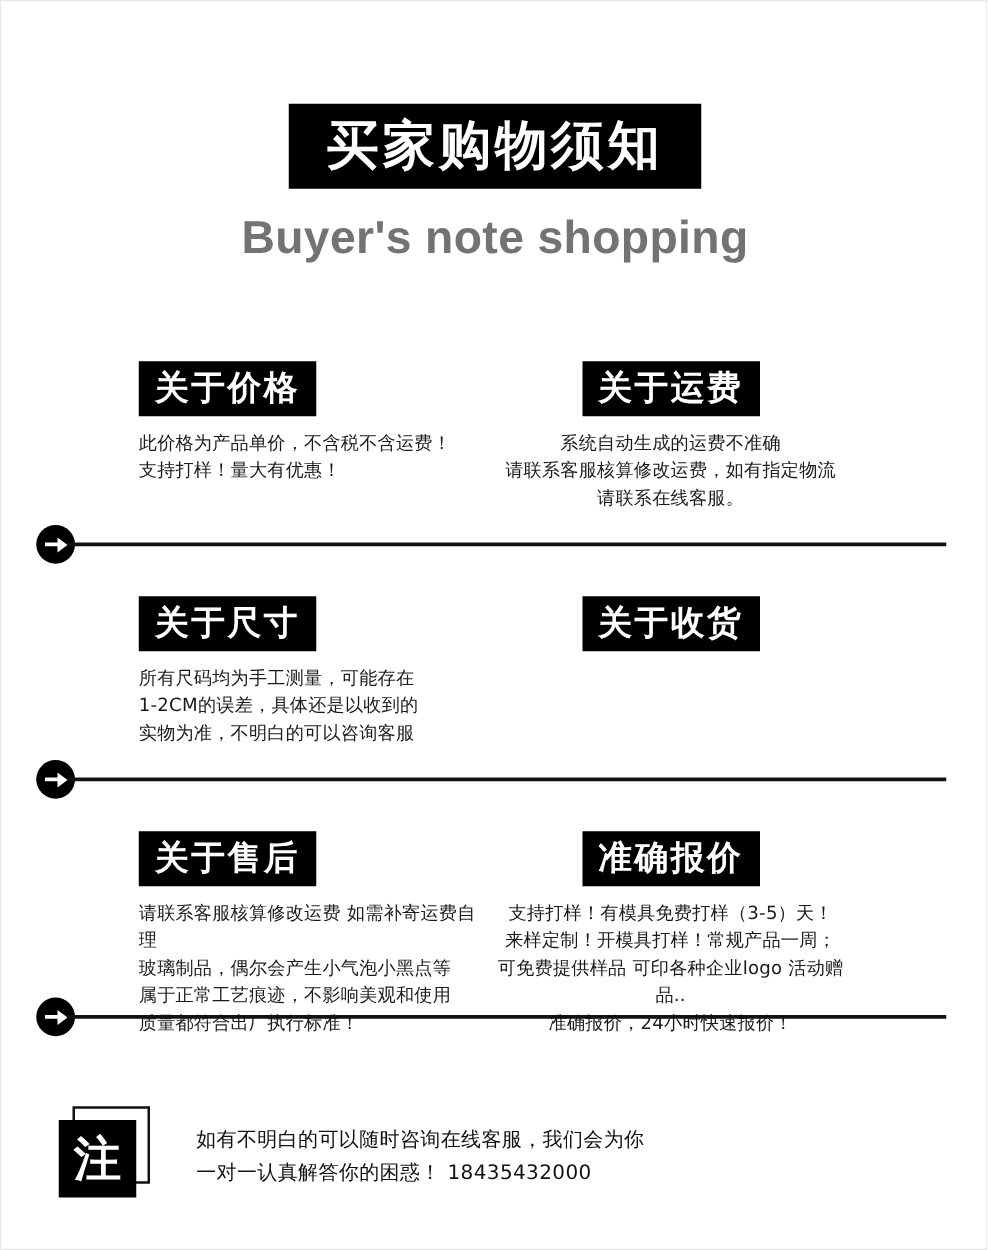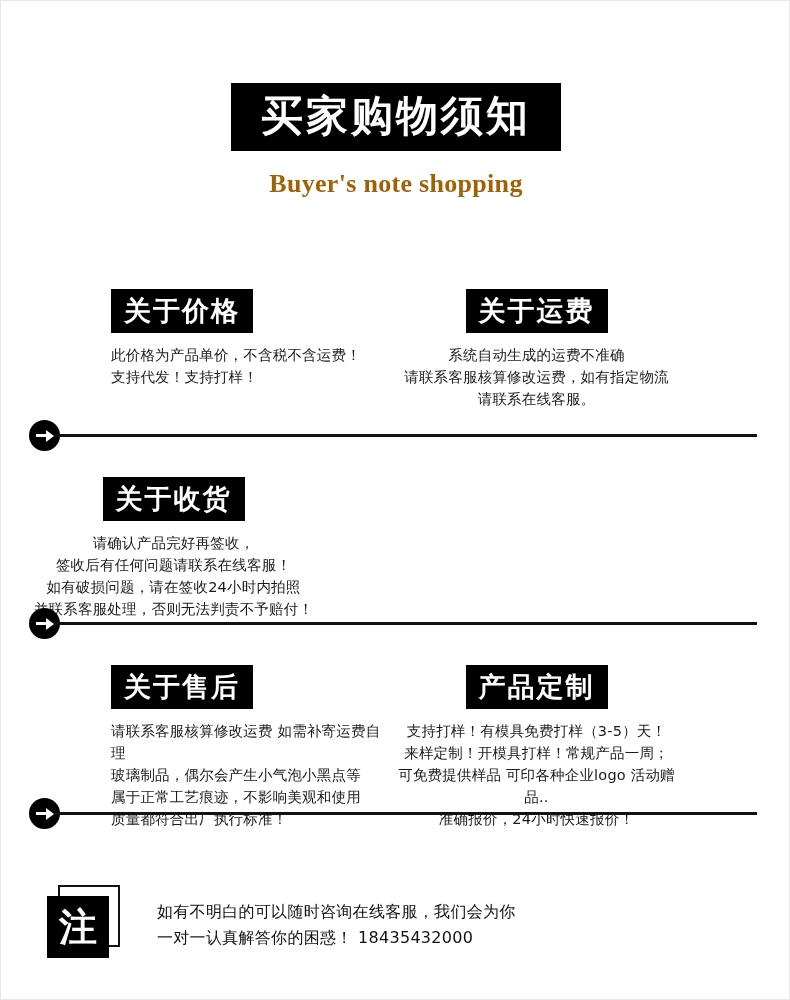--- a/index.html
+++ b/index.html
@@ -43,25 +43,25 @@
     letter-spacing: 3px;
     line-height: 1;
     padding: 12px 30px 14px 30px;
     margin-top: 82px;
     font-family: "DejaVu Sans", "Liberation Sans", sans-serif;
   }
 
   .title-sub {
     display: block;
     margin-top: 18px;
-    font-family: Liberation Serif, serif;
-    font-weight: 700;
-    font-size: 26px;
+    font-family: Liberation Sans, sans-serif;
+    font-weight: 700;
+    font-size: 37px;
     letter-spacing: 0.3px;
-    color: #a16207;
+    color: #737373;
   }
 
   
   .grid {
     position: absolute;
     top: 288px;
     left: 0;
     width: 790px;
   }
 
@@ -208,60 +208,62 @@
     <div class="title-badge">买家购物须知</div>
     <div class="title-sub">Buyer's note shopping</div>
   </div>
 
   <div class="grid">
 
     <div class="row" style="height:131px;">
       <div class="col col-left">
         <div class="sec-badge">关于价格</div>
         <div class="sec-body">此价格为产品单价，不含税不含运费！
-支持代发！支持打样！</div>
+支持打样！量大有优惠！</div>
       </div>
       <div class="col col-right">
         <div class="sec-badge">关于运费</div>
         <div class="sec-body">系统自动生成的运费不准确
 请联系客服核算修改运费，如有指定物流
 请联系在线客服。</div>
       </div>
     </div>
 
     <div class="divider" style="top:131px;">
       <div class="circle"></div>
       <div class="line"></div>
     </div>
 
     <div class="row" style="height:188px; padding-top:57px;">
+      <div class="col col-left">
+        <div class="sec-badge">关于尺寸</div>
+        <div class="sec-body">所有尺码均为手工测量，可能存在
+1-2CM的误差，具体还是以收到的
+实物为准，不明白的可以咨询客服</div>
+      </div>
       <div class="col col-right">
         <div class="sec-badge">关于收货</div>
-        <div class="sec-body">请确认产品完好再签收，
-签收后有任何问题请联系在线客服！
-如有破损问题，请在签收24小时内拍照
-并联系客服处理，否则无法判责不予赔付！</div>
       </div>
     </div>
 
     <div class="divider" style="top:319px;">
       <div class="circle"></div>
       <div class="line"></div>
     </div>
 
     <div class="row" style="height:190px; padding-top:57px;">
       <div class="col col-left">
         <div class="sec-badge">关于售后</div>
         <div class="sec-body">请联系客服核算修改运费 如需补寄运费自理
 玻璃制品，偶尔会产生小气泡小黑点等
 属于正常工艺痕迹，不影响美观和使用
 质量都符合出厂执行标准！</div>
       </div>
       <div class="col col-right">
-        <div class="sec-badge">产品定制</div>
+        <div class="sec-badge">准确报价</div>
         <div class="sec-body">支持打样！有模具免费打样（3-5）天！
 来样定制！开模具打样！常规产品一周；
 可免费提供样品 可印各种企业logo 活动赠品..
 准确报价，24小时快速报价！</div>
       </div>
     </div>
 
     <div class="divider" style="top:509px;">
       <div class="circle"></div>
       <div class="line"></div>

